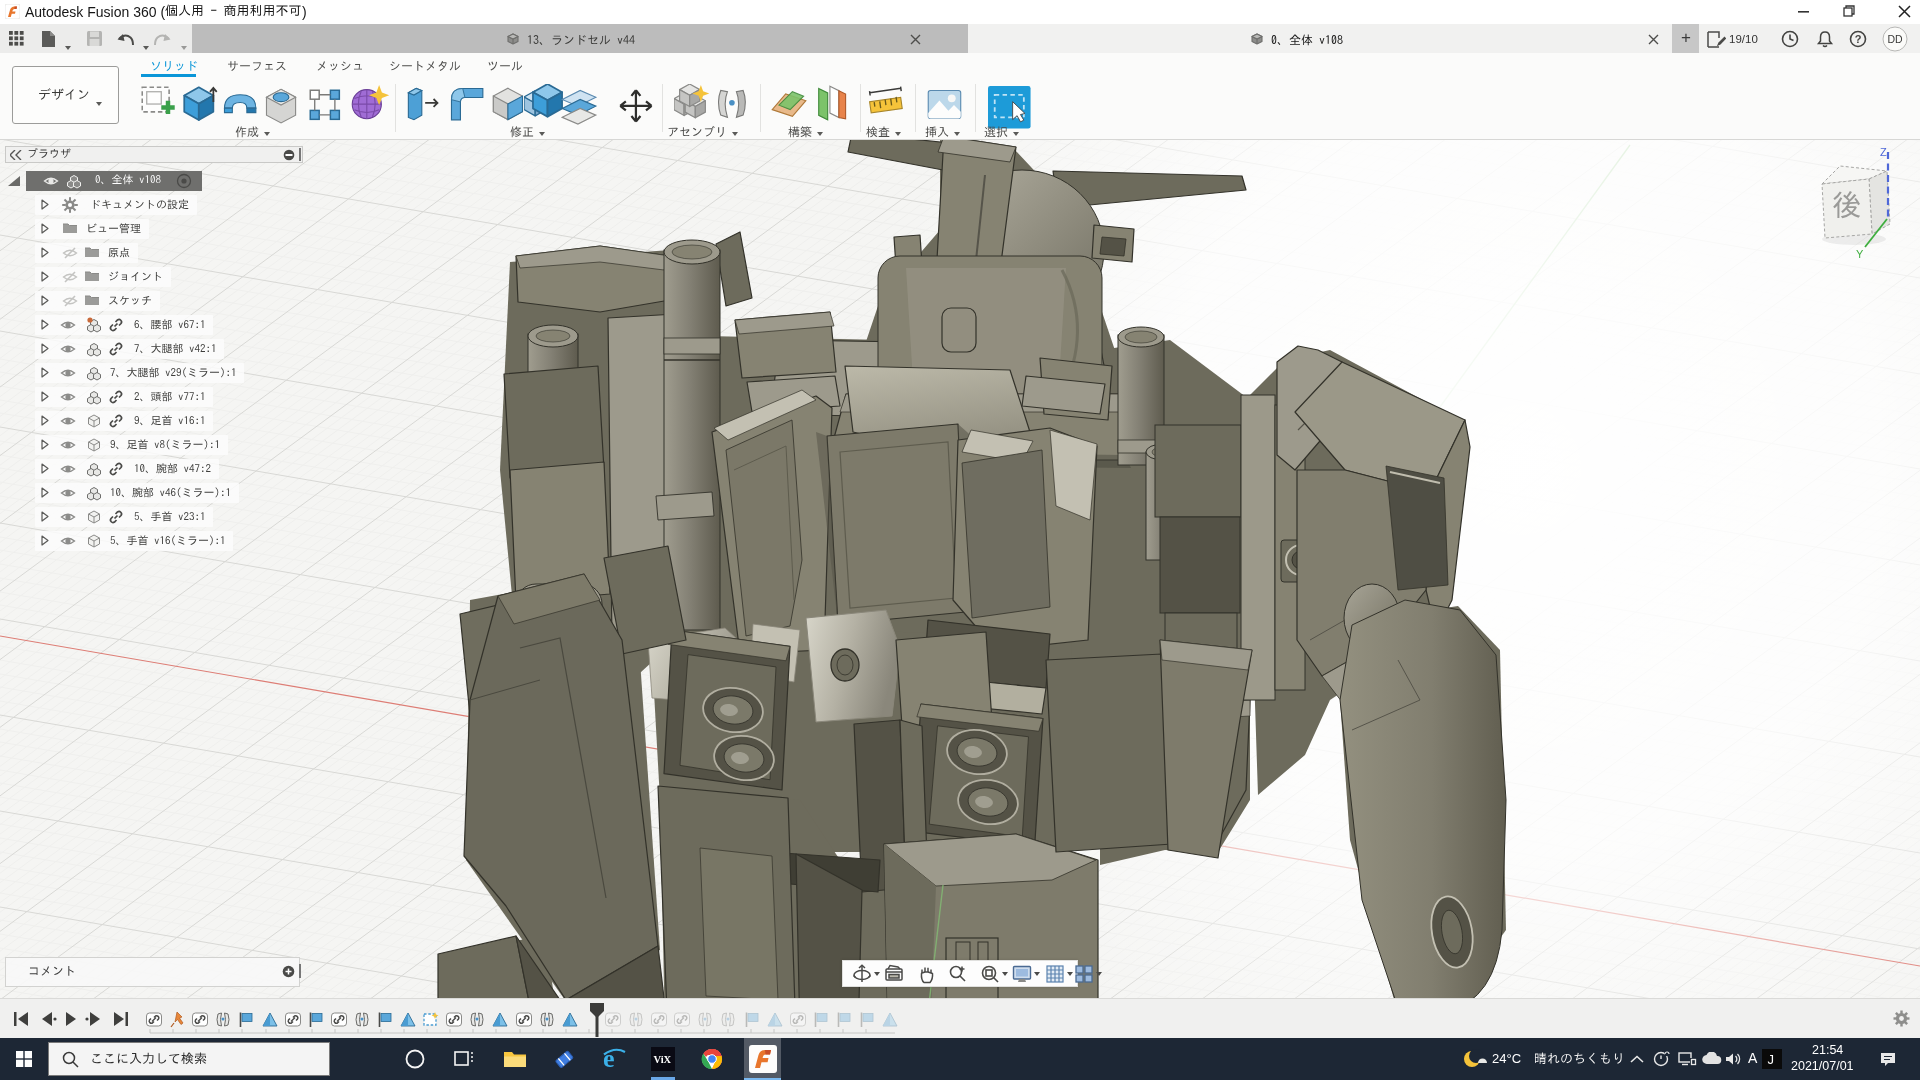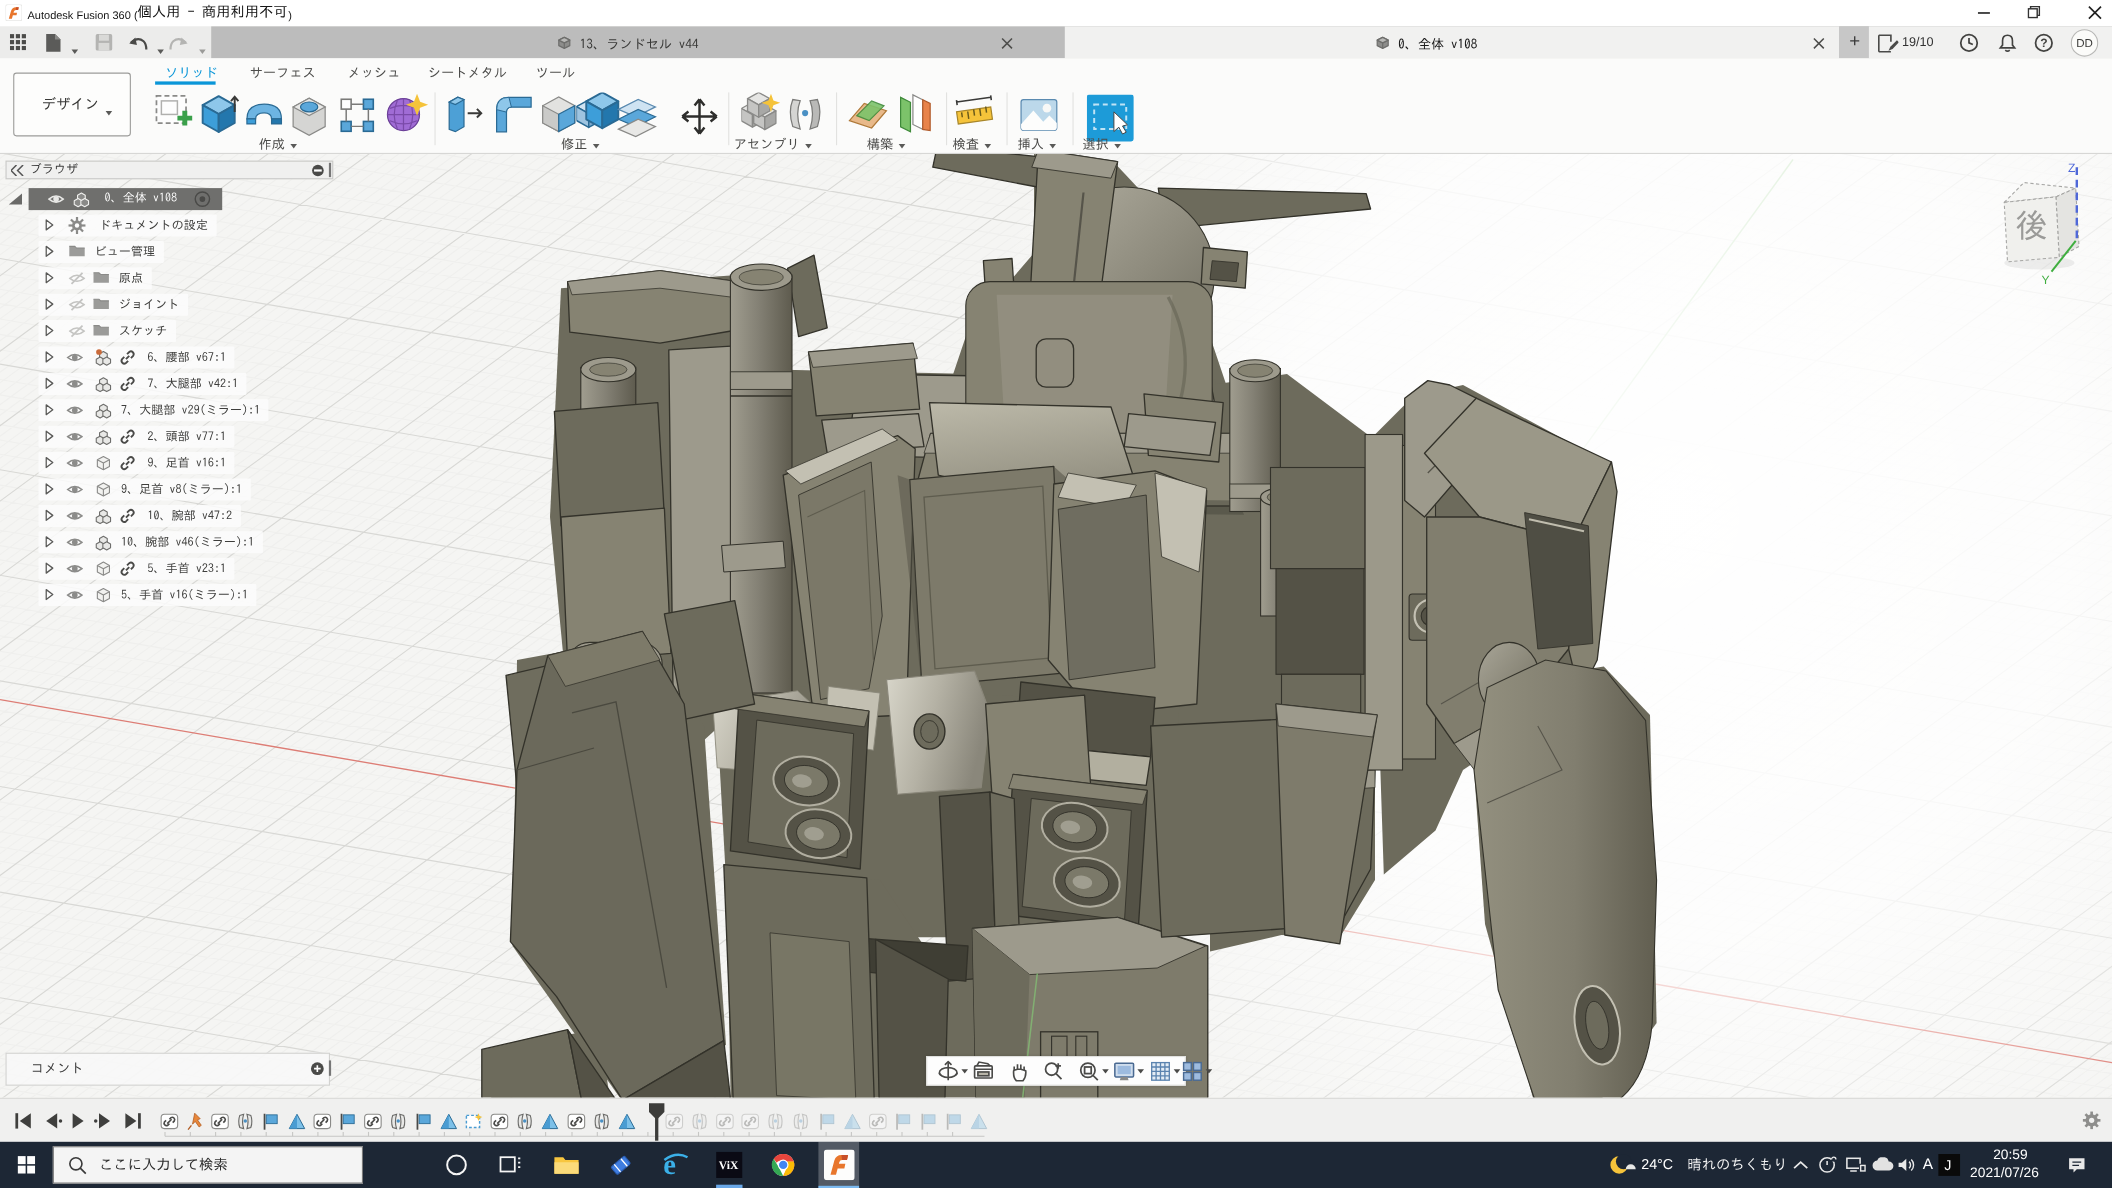--- a/index.html
+++ b/index.html
@@ -1,19 +1,19 @@
 <!DOCTYPE html>
 <html><head><meta charset="utf-8"><style>
 *{margin:0;padding:0;box-sizing:border-box}
 html,body{width:1920px;height:1080px;overflow:hidden;font-family:"Liberation Sans",sans-serif;-webkit-font-smoothing:antialiased}
 .abs{position:absolute}
 #page{position:relative;width:1920px;height:1080px;background:#f5f5f3}
 
 #titlebar{position:absolute;left:0;top:0;width:1920px;height:24px;background:#fff}
-.ttext{position:absolute;left:25px;top:4px;font-size:10px;color:#161616;white-space:nowrap}
+.ttext{position:absolute;left:25px;top:4px;font-size:14px;color:#161616;white-space:nowrap}
 #row2{position:absolute;left:0;top:24px;width:1920px;height:29px;background:#ececeb}
 #tabstrip{position:absolute;left:192px;top:0;width:1728px;height:29px;background:#bcbcbc}
 #tab2{position:absolute;left:968px;top:0;width:704px;height:29px;background:#f1f1f0}
 #tabplus{position:absolute;left:1672px;top:0;width:28px;height:29px;background:#c7c7c7;color:#3a3a3a;font-size:17px;text-align:center;line-height:27px}
 #tabright{position:absolute;left:1699px;top:0;width:221px;height:29px;background:#f1f1f0}
 #ribbon{position:absolute;left:0;top:53px;width:1920px;height:87px;background:#fbfbfa;border-bottom:1px solid #d7d7d5}
 #designbox{position:absolute;left:12px;top:13px;width:107px;height:58px;background:#fdfdfc;border:1px solid #9c9c9a;border-radius:3px;text-align:center}
 .gsep{position:absolute;top:31px;height:48px;width:1px;background:#e2e2e0}
 .car{display:inline-block;width:0;height:0;border-left:3.5px solid transparent;border-right:3.5px solid transparent;border-top:4px solid #5a5a58;margin-left:4px;vertical-align:2px}
 .carg{border-top-color:#9a9a98}
@@ -1153,19 +1153,19 @@
       </svg>
       <svg class="abs" style="left:1724px;top:13px" width="18" height="16" viewBox="0 0 18 16">
         <path d="M2,6 L5,6 L9,2.5 L9,13.5 L5,10 L2,10 Z" fill="#e8e8e8"></path>
         <path d="M11.5,5 a4,4 0 0 1 0,6 M13.5,3 a7,7 0 0 1 0,10" fill="none" stroke="#e8e8e8" stroke-width="1.3"></path>
       </svg>
       <div class="trayt" style="left:1748px;top:12px;font-size:14px">A</div>
       <svg class="abs" style="left:1762px;top:11px" width="20" height="20" viewBox="0 0 20 20">
         <rect x="0" y="0" width="20" height="20" fill="#0a0a0a"></rect>
         <text x="5.5" y="15" font-size="13" fill="#fff" font-family="Liberation Sans">J</text>
       </svg>
-      <div class="trayt" style="left:1812px;top:5px;font-size:12.5px">20:59</div>
-      <div class="trayt" style="left:1791px;top:21px;font-size:12.5px">2021/07/26</div>
+      <div class="trayt" style="left:1812px;top:5px;font-size:12.5px">21:54</div>
+      <div class="trayt" style="left:1791px;top:21px;font-size:12.5px">2021/07/01</div>
       <svg class="abs" style="left:1878px;top:12px" width="20" height="18" viewBox="0 0 20 18">
         <path d="M3,3 L17,3 L17,13 L10,13 L7,16 L7,13 L3,13 Z" fill="#e8e8e8"></path>
         <path d="M6,6.5 L14,6.5 M6,9.5 L12,9.5" stroke="#1d2735" stroke-width="1.2"></path>
       </svg>
     </div>
   </div>
 </body></html>

